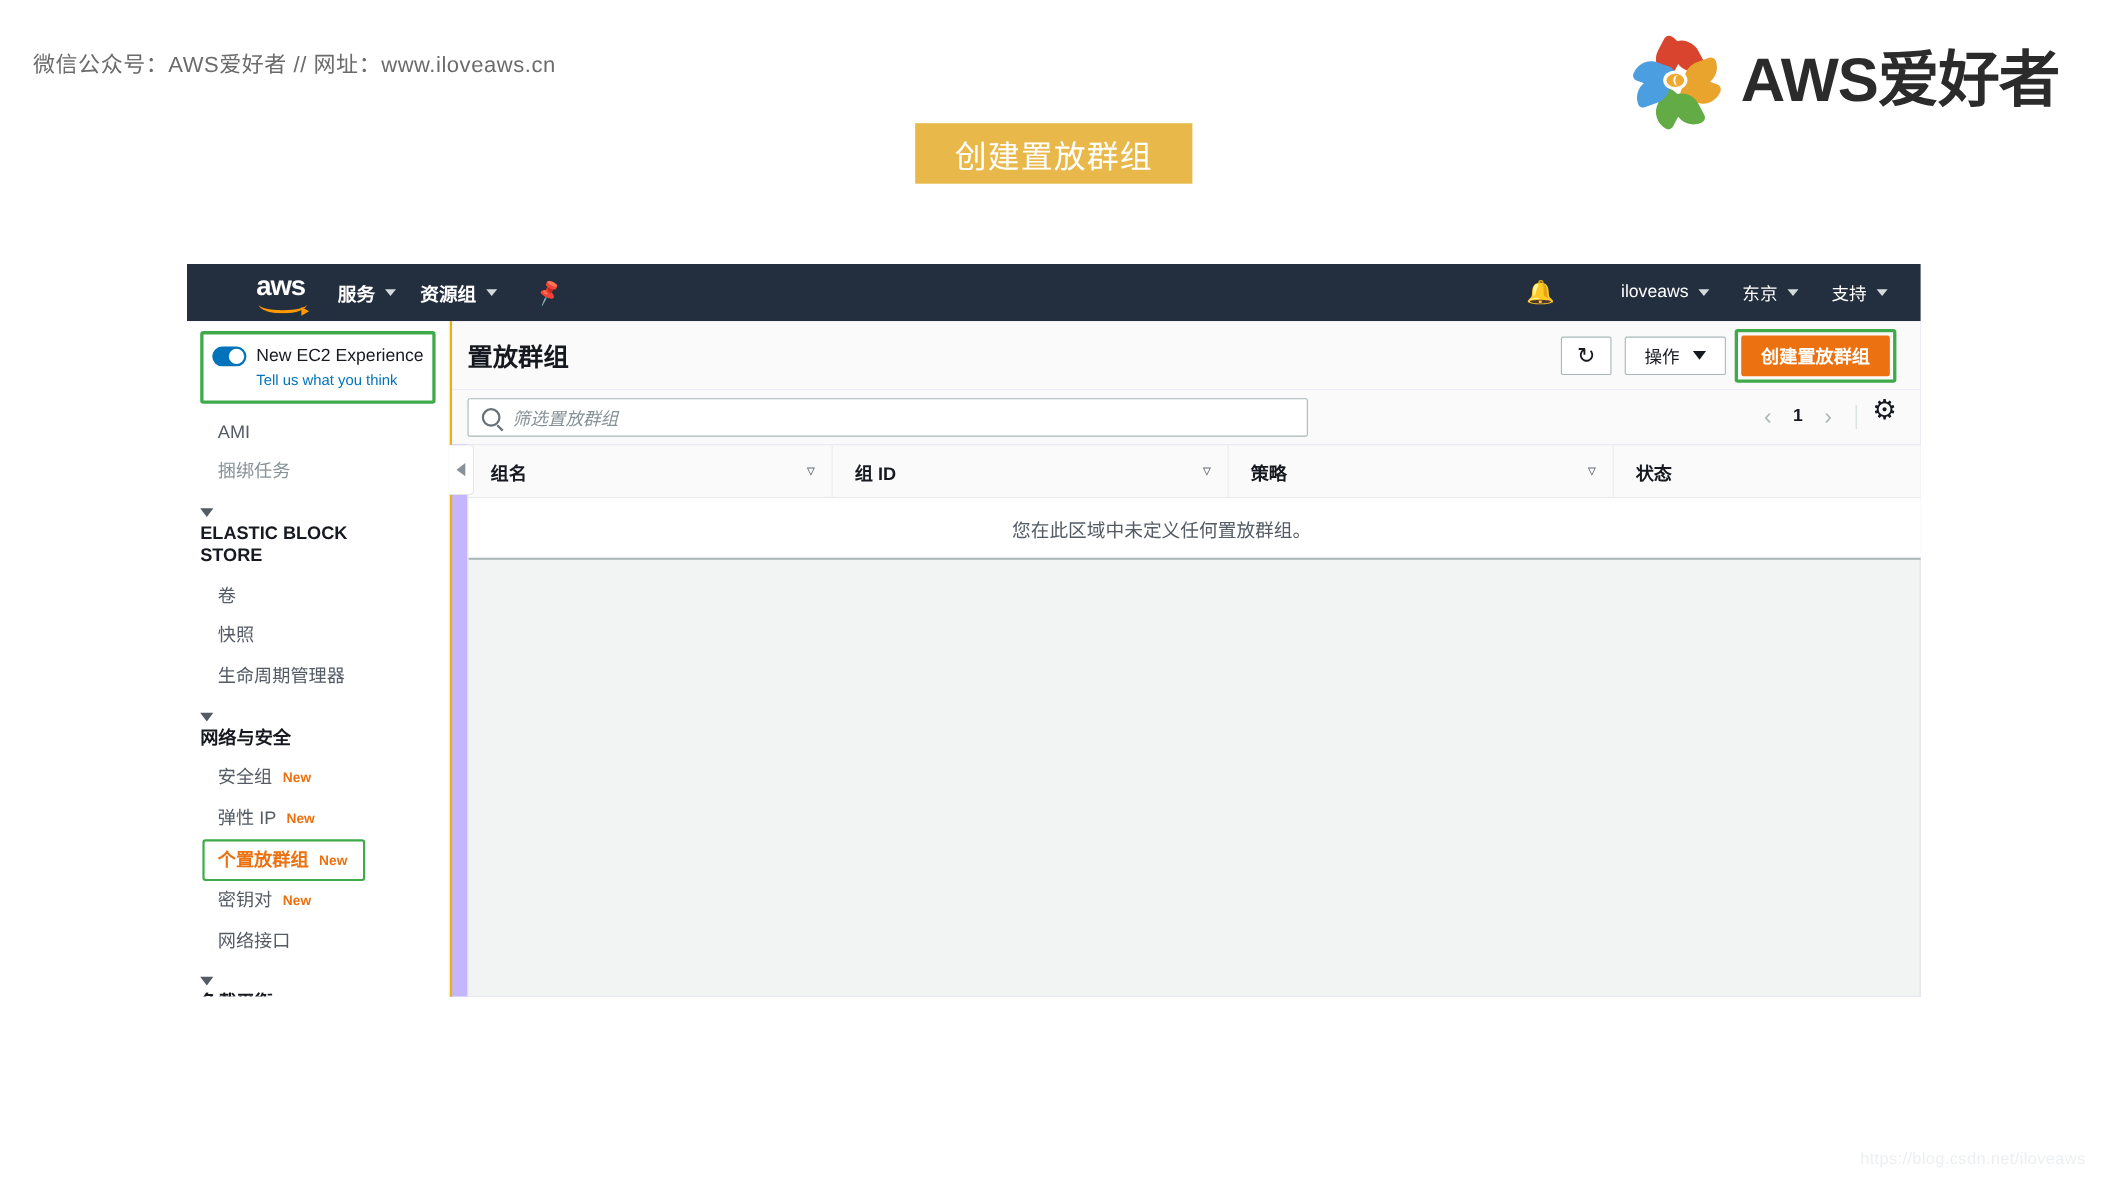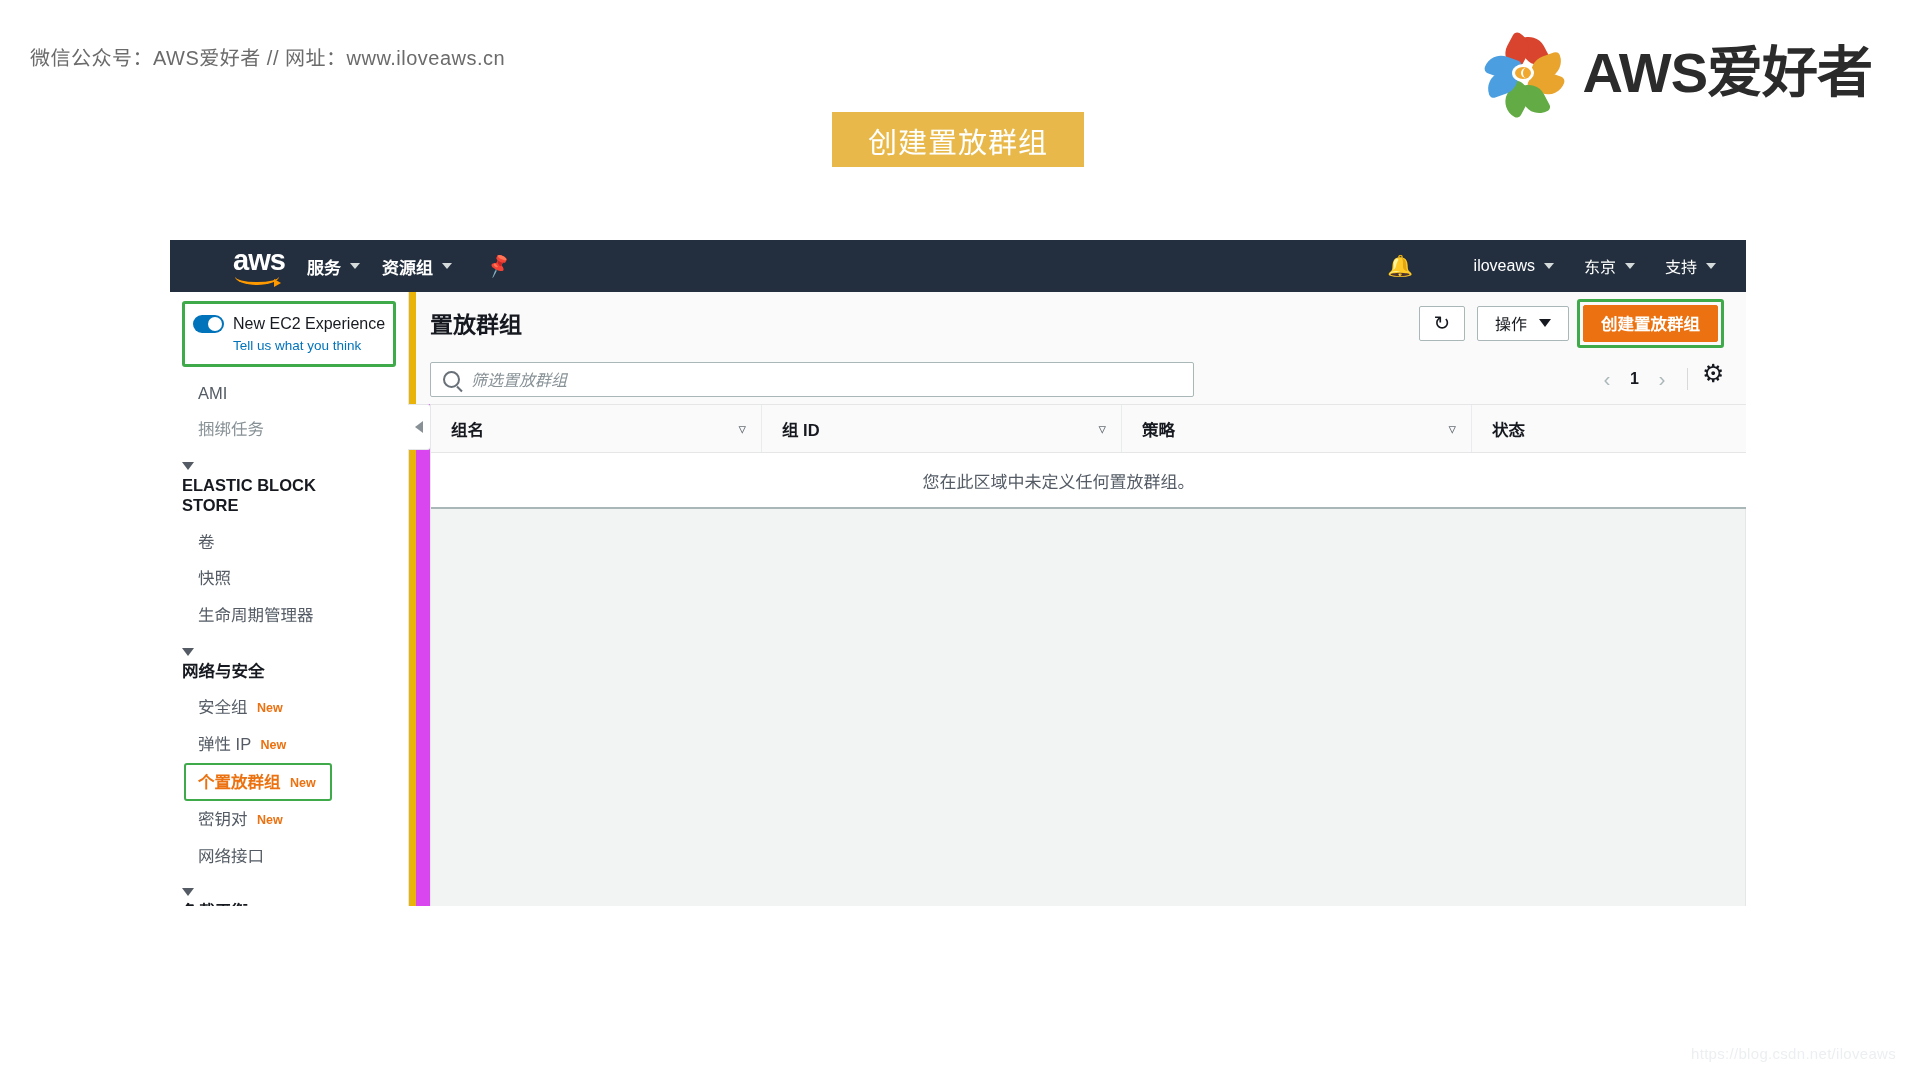--- a/index.html
+++ b/index.html
@@ -133,21 +133,21 @@
     position: relative;
   }
   .aws-logo {
     margin-left: 63px;
     width: 52px;
     height: 32px;
     position: relative;
     flex: 0 0 auto;
   }
   .aws-logo .aws-word {
-    font-size: 29px;
+    font-size: 25px;
     font-weight: bold;
     color: #ffffff;
     letter-spacing: -1px;
     line-height: 20px;
     display: block;
   }
   .aws-logo .aws-smile {
     position: absolute;
     left: 2px;
     top: 18px;
@@ -327,22 +327,22 @@
   .collapse-handle .tri-left {
     width: 0; height: 0;
     border-top: 6px solid transparent;
     border-bottom: 6px solid transparent;
     border-right: 8px solid #879196;
   }
 
   
   .main {
     flex: 1 1 auto;
-    background: #d946ef;
-    border-left: 7px solid #eab308;
+    background: #c4b5fd;
+    border-left: 2px solid #eab308;
     display: flex;
     flex-direction: column;
     min-width: 0;
   }
   .main-head {
     height: 62px;
     display: flex;
     align-items: center;
     padding: 0 22px 0 14px;
     position: relative;

